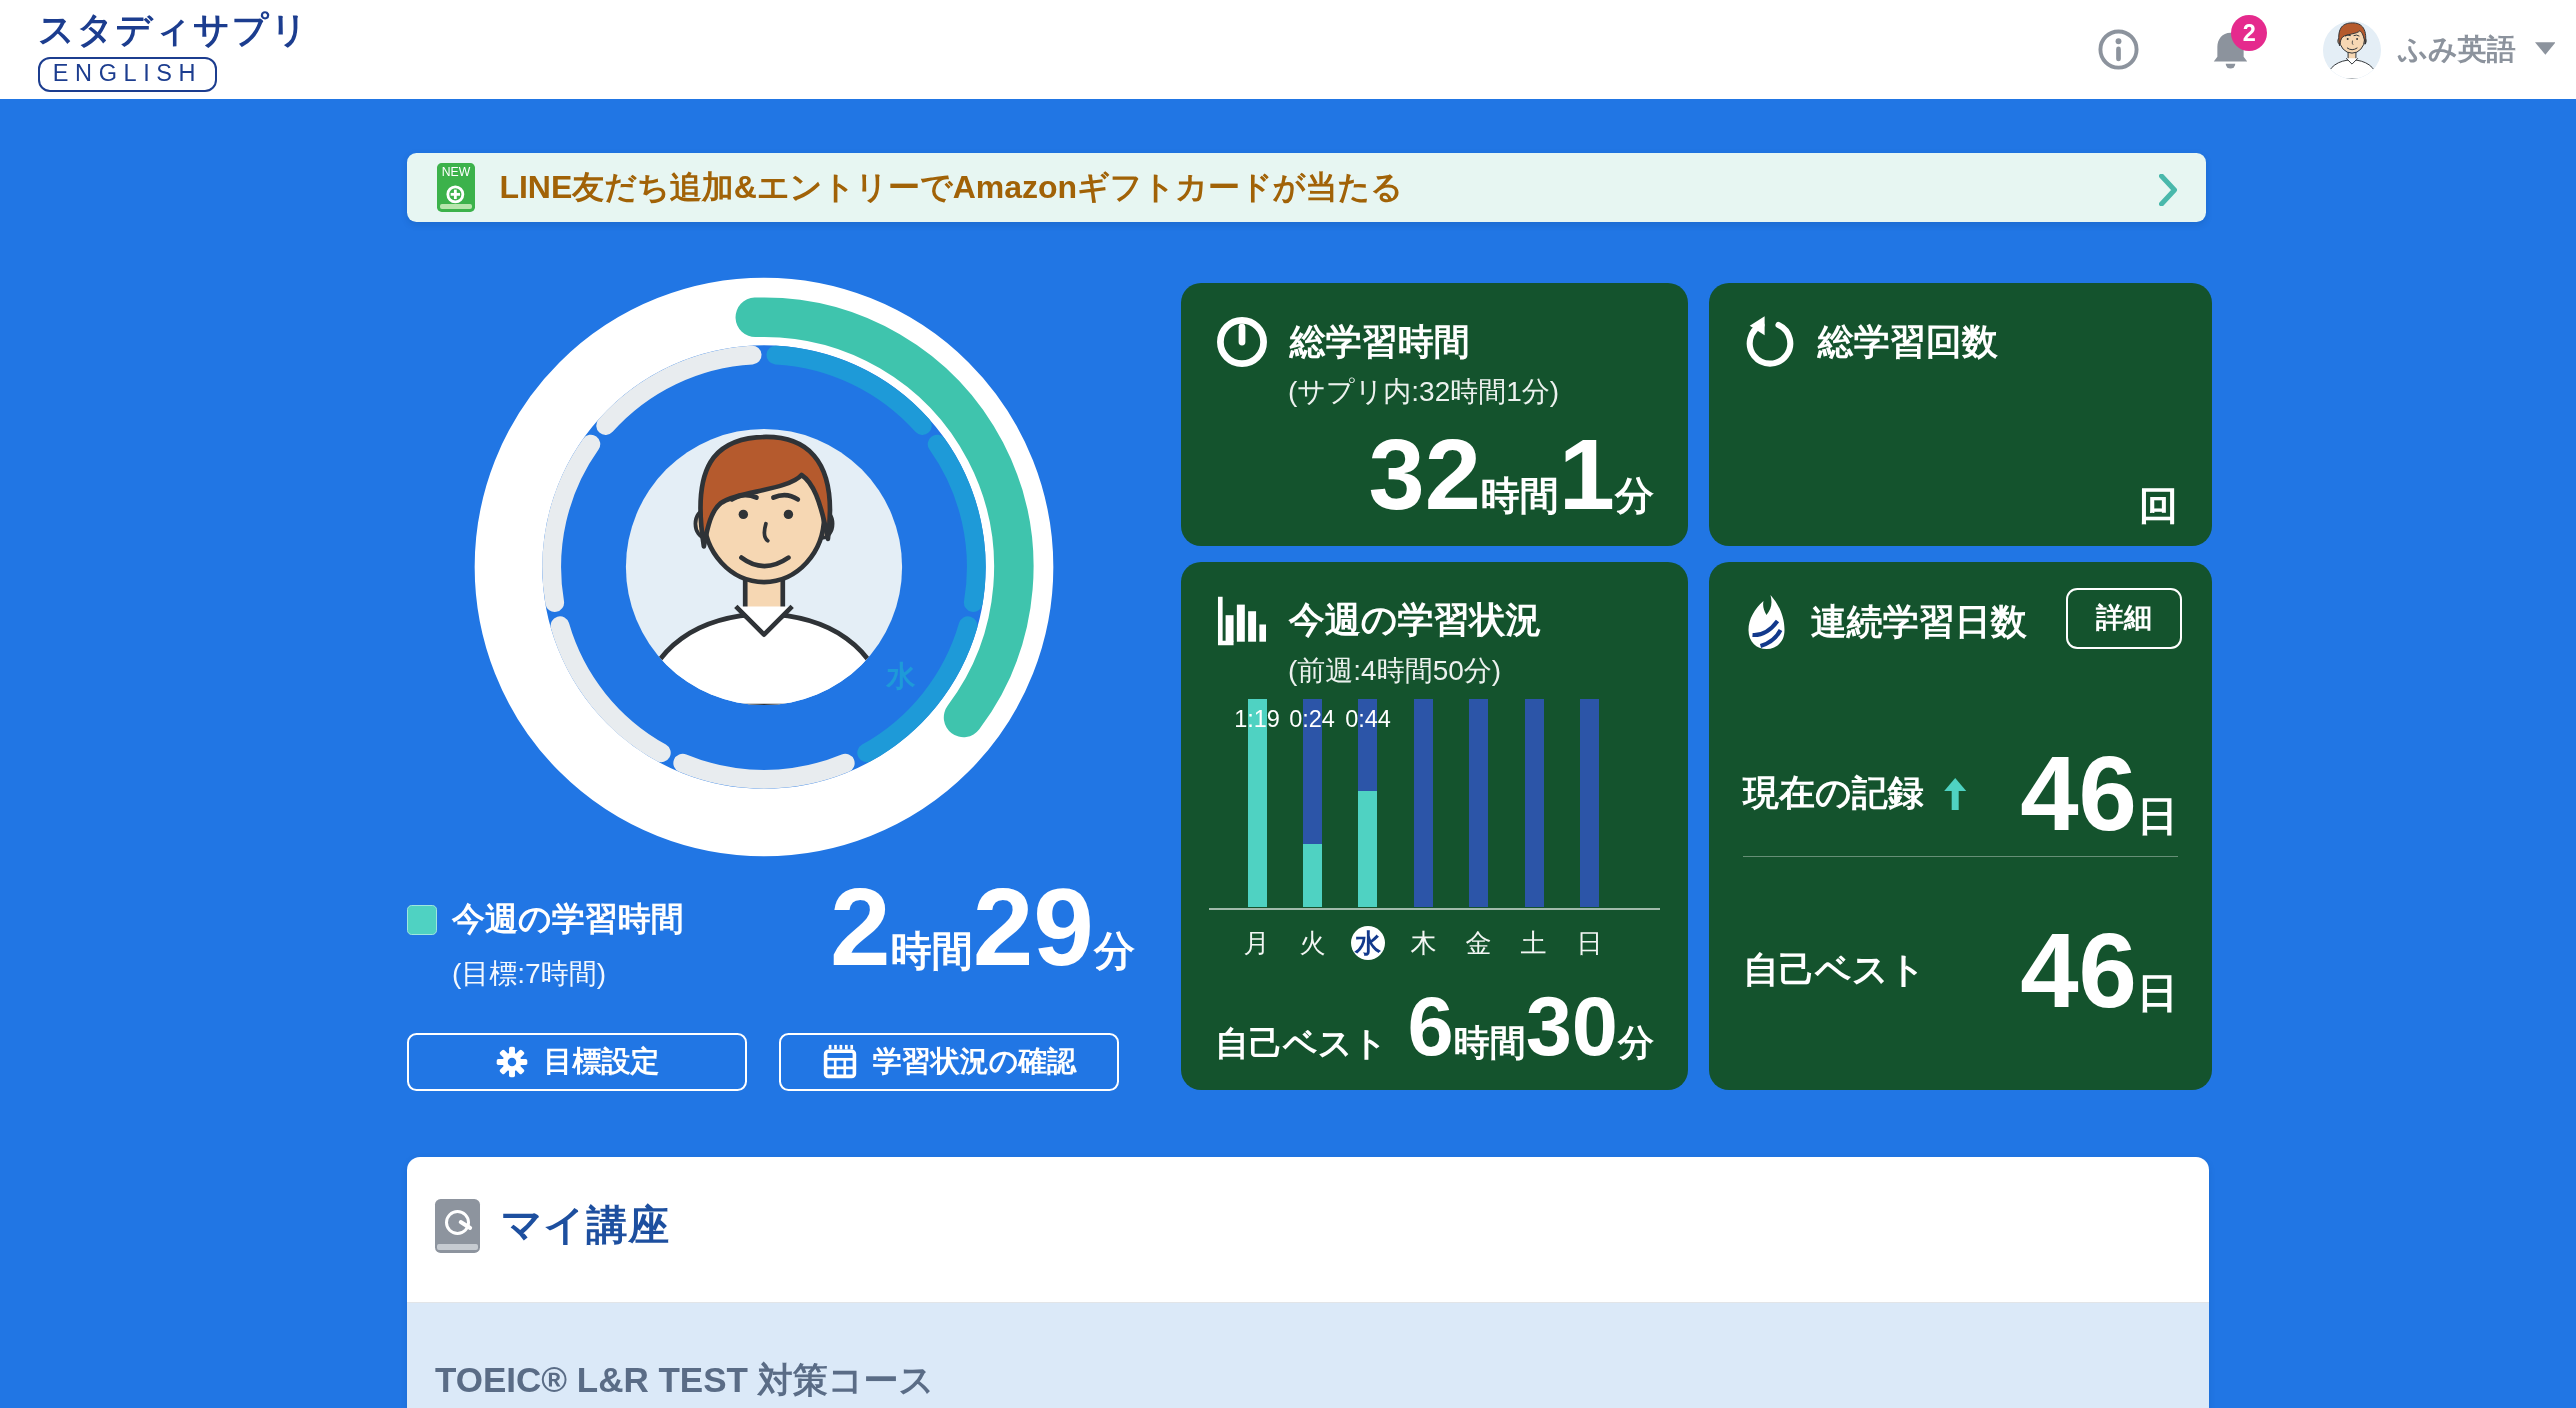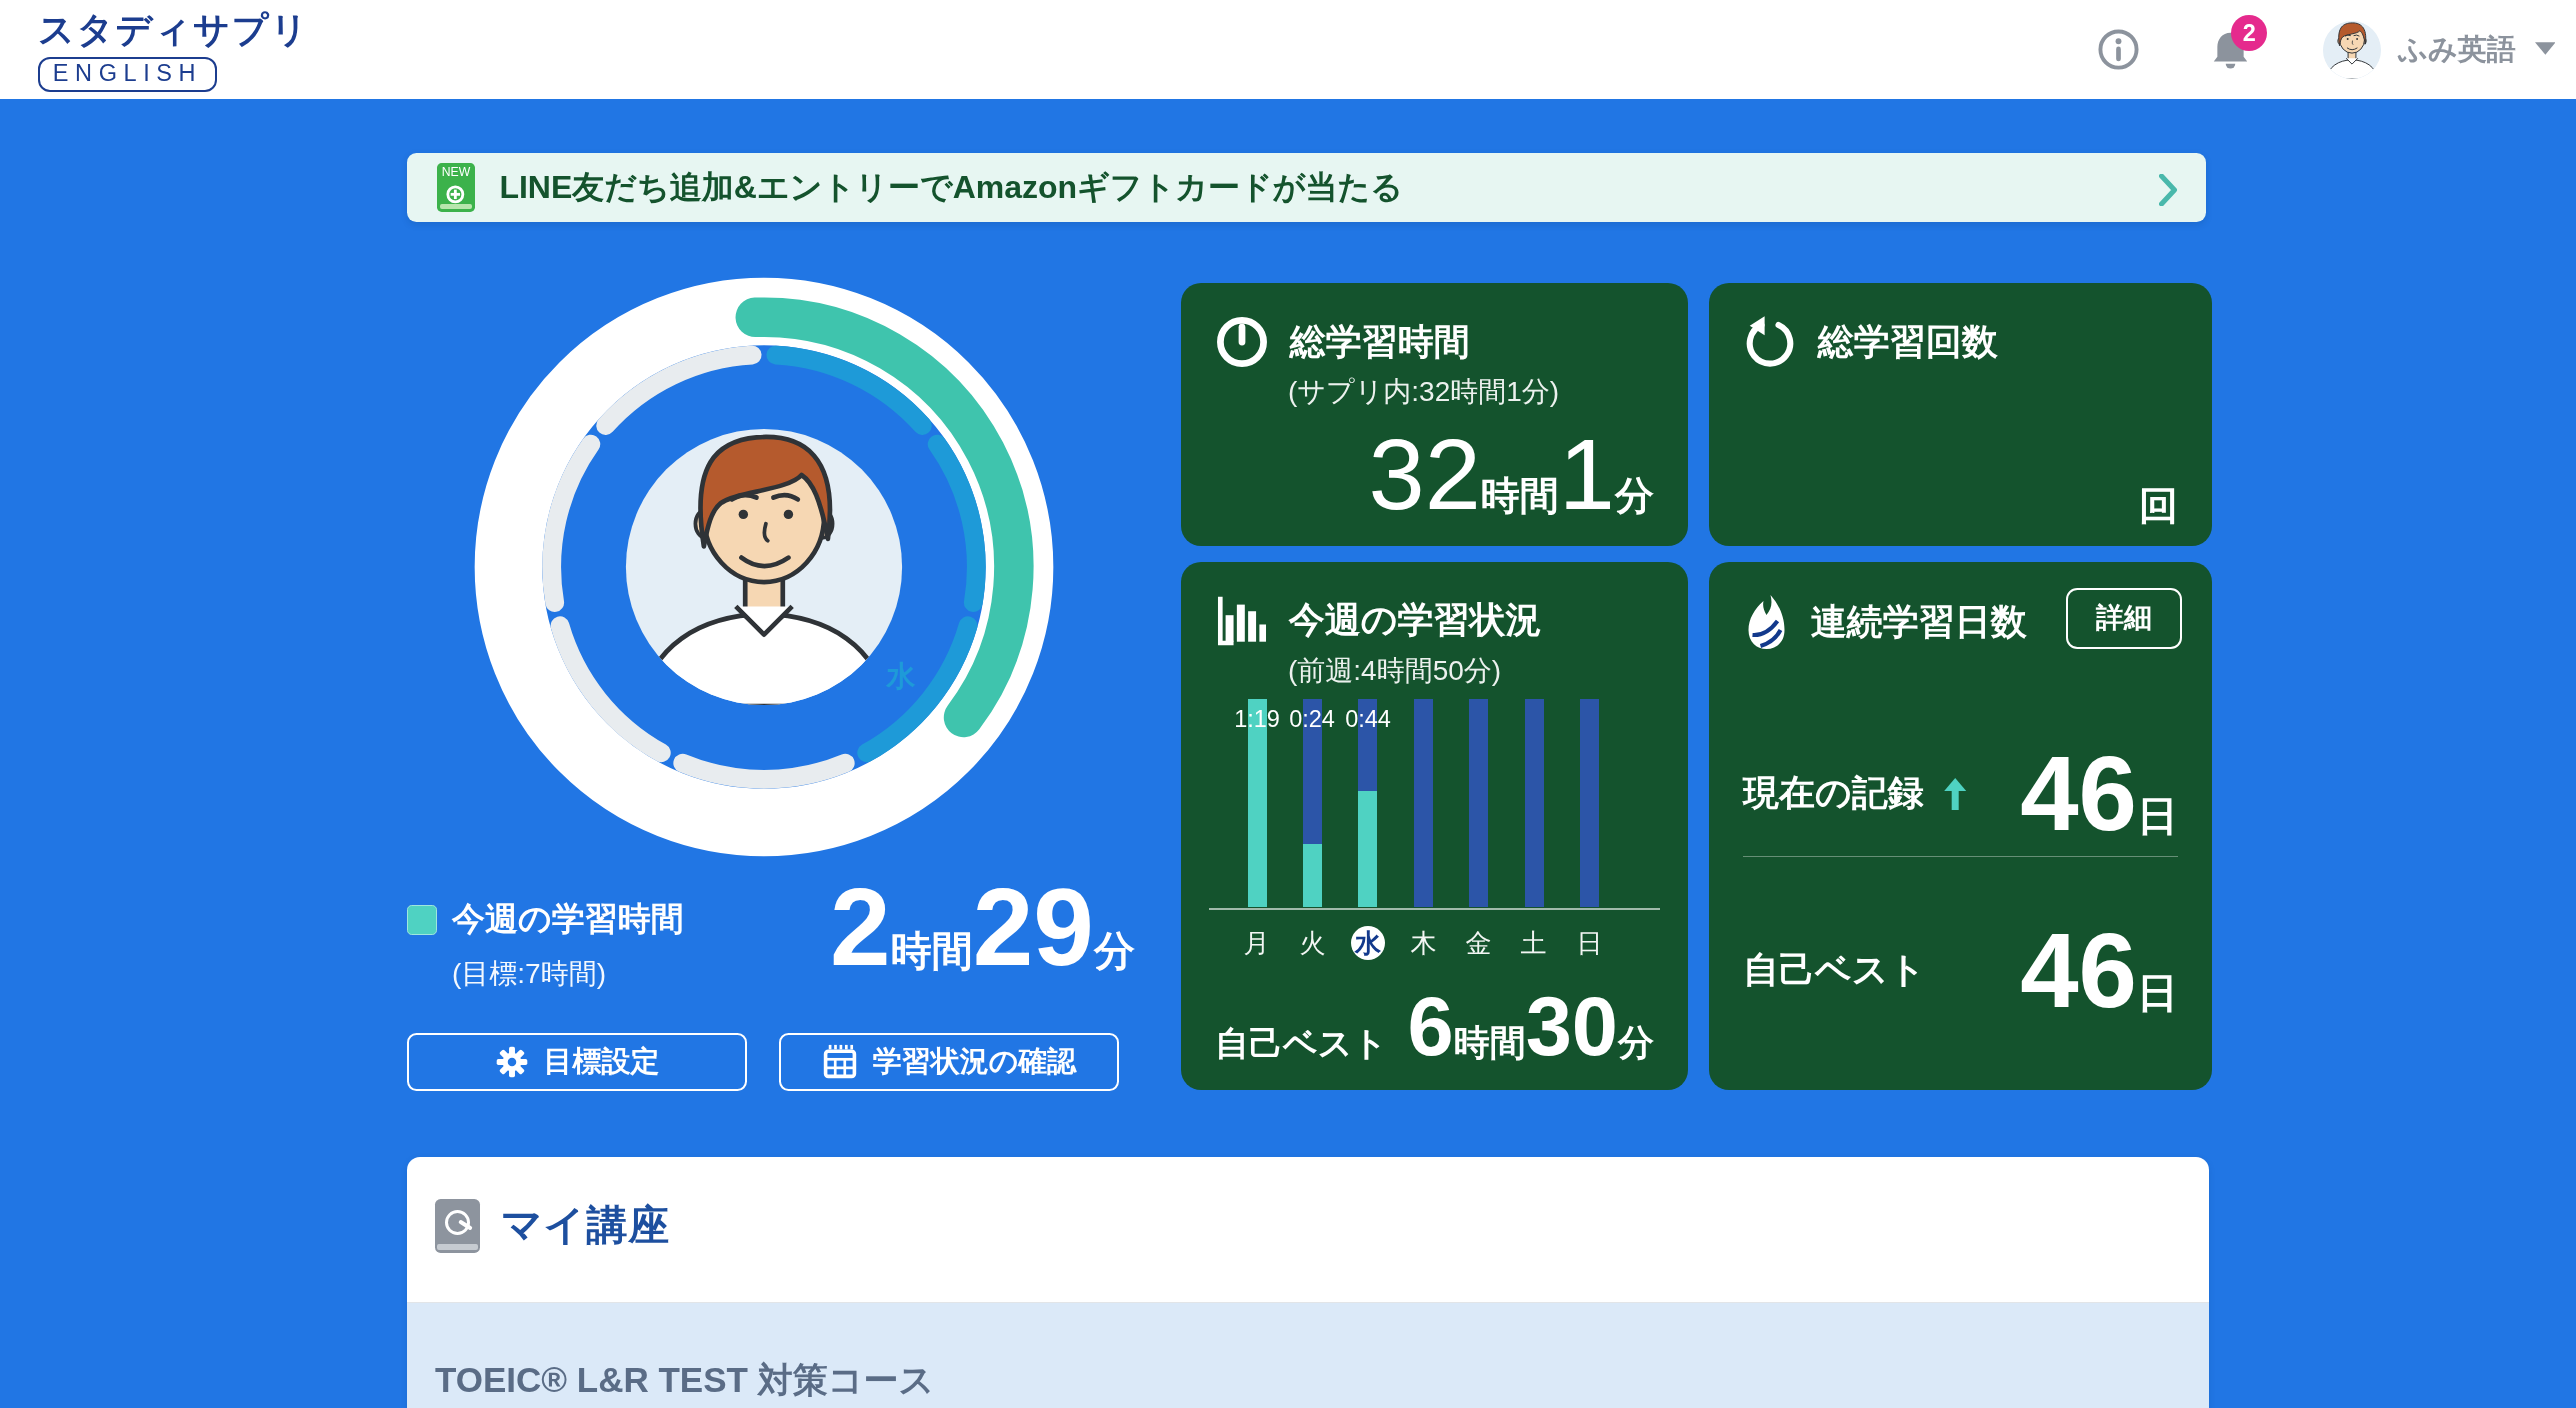--- a/index.html
+++ b/index.html
@@ -20,21 +20,21 @@
   .mini-avatar{margin-left:71px;width:58px;height:58px;border-radius:50%;overflow:hidden;background:#e4eef6;}
   .user-name{margin-left:17px;font-size:29px;font-weight:bold;color:#8c939d;}
   .caret{margin-left:19px;display:block;}
   
   .banner{position:absolute;left:407px;top:153px;width:1799px;height:69px;background:#e7f6f2;
           border-radius:9.4px;display:flex;align-items:center;padding:0;box-sizing:border-box;
           box-shadow:0 2.8px 6.6px rgba(10,60,120,.18);cursor:pointer;}
   .new-book{position:relative;margin-left:30px;width:38px;height:49px;background:#3cb24b;border-radius:4.7px;flex:0 0 auto;}
   .new-label{position:absolute;top:1.9px;left:0;right:0;text-align:center;font-size:12.2px;font-weight:normal;color:#fff;}
   .new-pages{position:absolute;left:2.8px;right:2.8px;bottom:2.8px;height:5.6px;background:#b7e6ad;border-radius:1.9px;}
-  .banner-text{margin-left:24.4px;font-size:32px;font-weight:bold;color:#14532d;}
+  .banner-text{margin-left:24.4px;font-size:32px;font-weight:bold;color:#a16207;}
   .banner-chevron{position:absolute;right:28px;top:20.7px;}
   
   .donut{position:absolute;left:454px;top:257px;}
   .day-marker{position:absolute;left:882px;top:657px;width:38px;height:38px;text-align:center;
               font-size:29px;font-weight:bold;color:#1e9ad8;line-height:38px;}
   
   .legend-block{position:absolute;left:407px;top:897px;color:#fff;}
   .legend-row{display:flex;align-items:center;}
   .legend-swatch{width:28px;height:28px;background:#4fd2c2;border-radius:4.7px;border:1.9px solid #9fe7dd;}
   .legend-label{margin-left:15px;font-size:33px;font-weight:bold;}
@@ -44,21 +44,21 @@
   .unit-xl{font-size:41px;font-weight:bold;}
   .pill-btn{position:absolute;top:1033px;width:340px;height:58px;border:2.8px solid #fff;border-radius:9.4px;
             box-sizing:border-box;display:flex;align-items:center;justify-content:center;gap:15px;
             color:#fff;font-size:29px;font-weight:bold;background:transparent;cursor:pointer;}
   
   .card{position:absolute;background:#14532d;border-radius:20px;color:#fff;}
   .card-head{position:absolute;top:32px;left:34px;display:flex;align-items:center;gap:20.7px;}
   .card-title{font-size:36px;font-weight:bold;}
   .card-sub{position:absolute;left:107px;top:90px;font-size:28px;color:rgba(255,255,255,.92);}
   .card-value{position:absolute;right:34px;bottom:20.7px;display:flex;align-items:baseline;line-height:1;}
-  .num-lg{font-size:101px;font-weight:normal;margin-top:10px;}
+  .num-lg{font-size:101px;font-weight:bold;margin-top:10px;}
   .unit-lg{font-size:39px;font-weight:bold;}
   .num-md{font-size:83px;font-weight:bold;}
   .unit-md{font-size:36px;font-weight:bold;}
   
   .bar-col{position:absolute;top:137px;width:19px;height:208px;}
   .bar-track{position:absolute;left:0;right:0;top:0;bottom:0;background:#2c55a8;}
   .bar-fill{position:absolute;left:0;right:0;bottom:0;background:#4fd2c2;}
   .bar-val{position:absolute;top:98px;width:84px;text-align:center;font-size:23.5px;color:#fff;margin-top:46px;}
   .chart-baseline{position:absolute;left:28px;right:28px;top:346px;height:1.9px;background:rgba(255,255,255,.6);}
   .bar-day{position:absolute;top:364px;width:41px;height:34px;line-height:34px;text-align:center;

